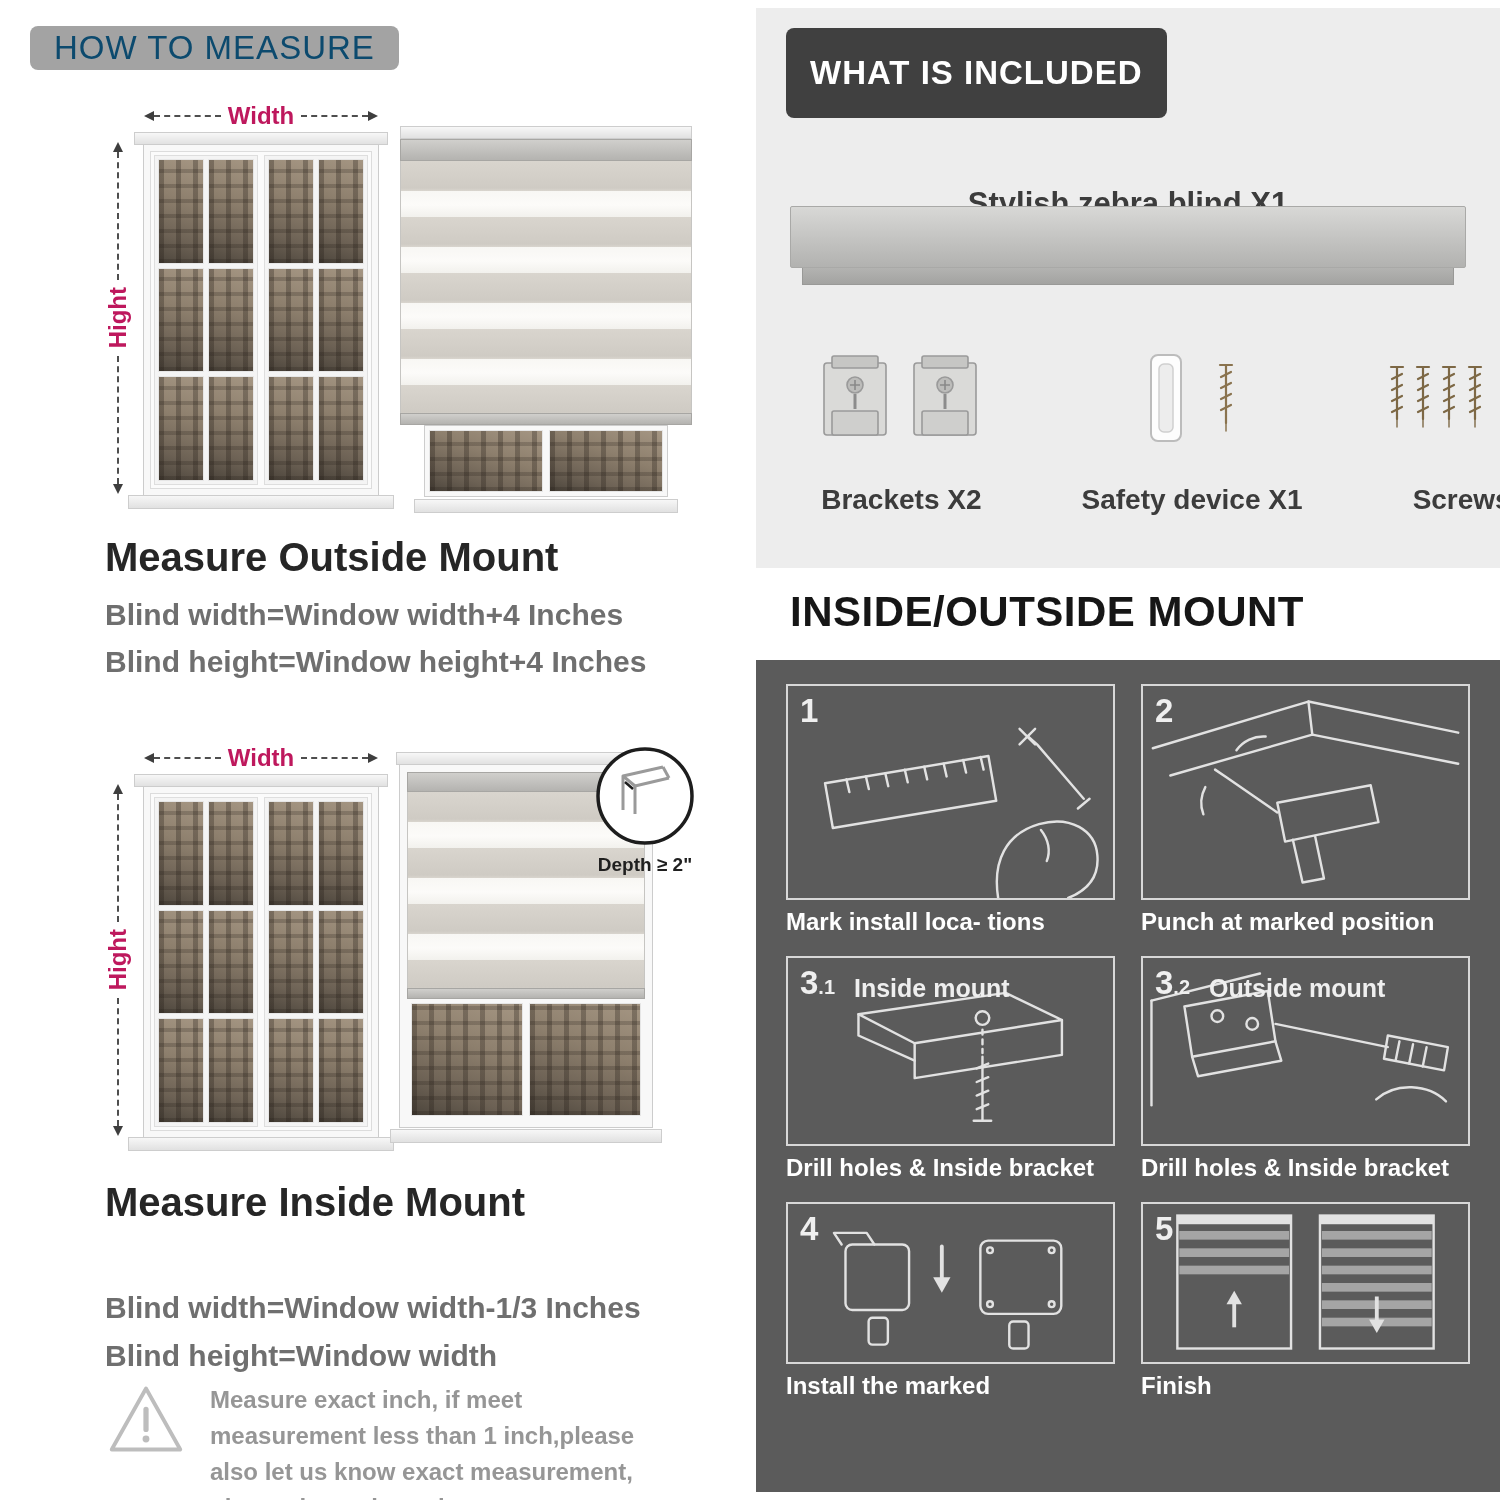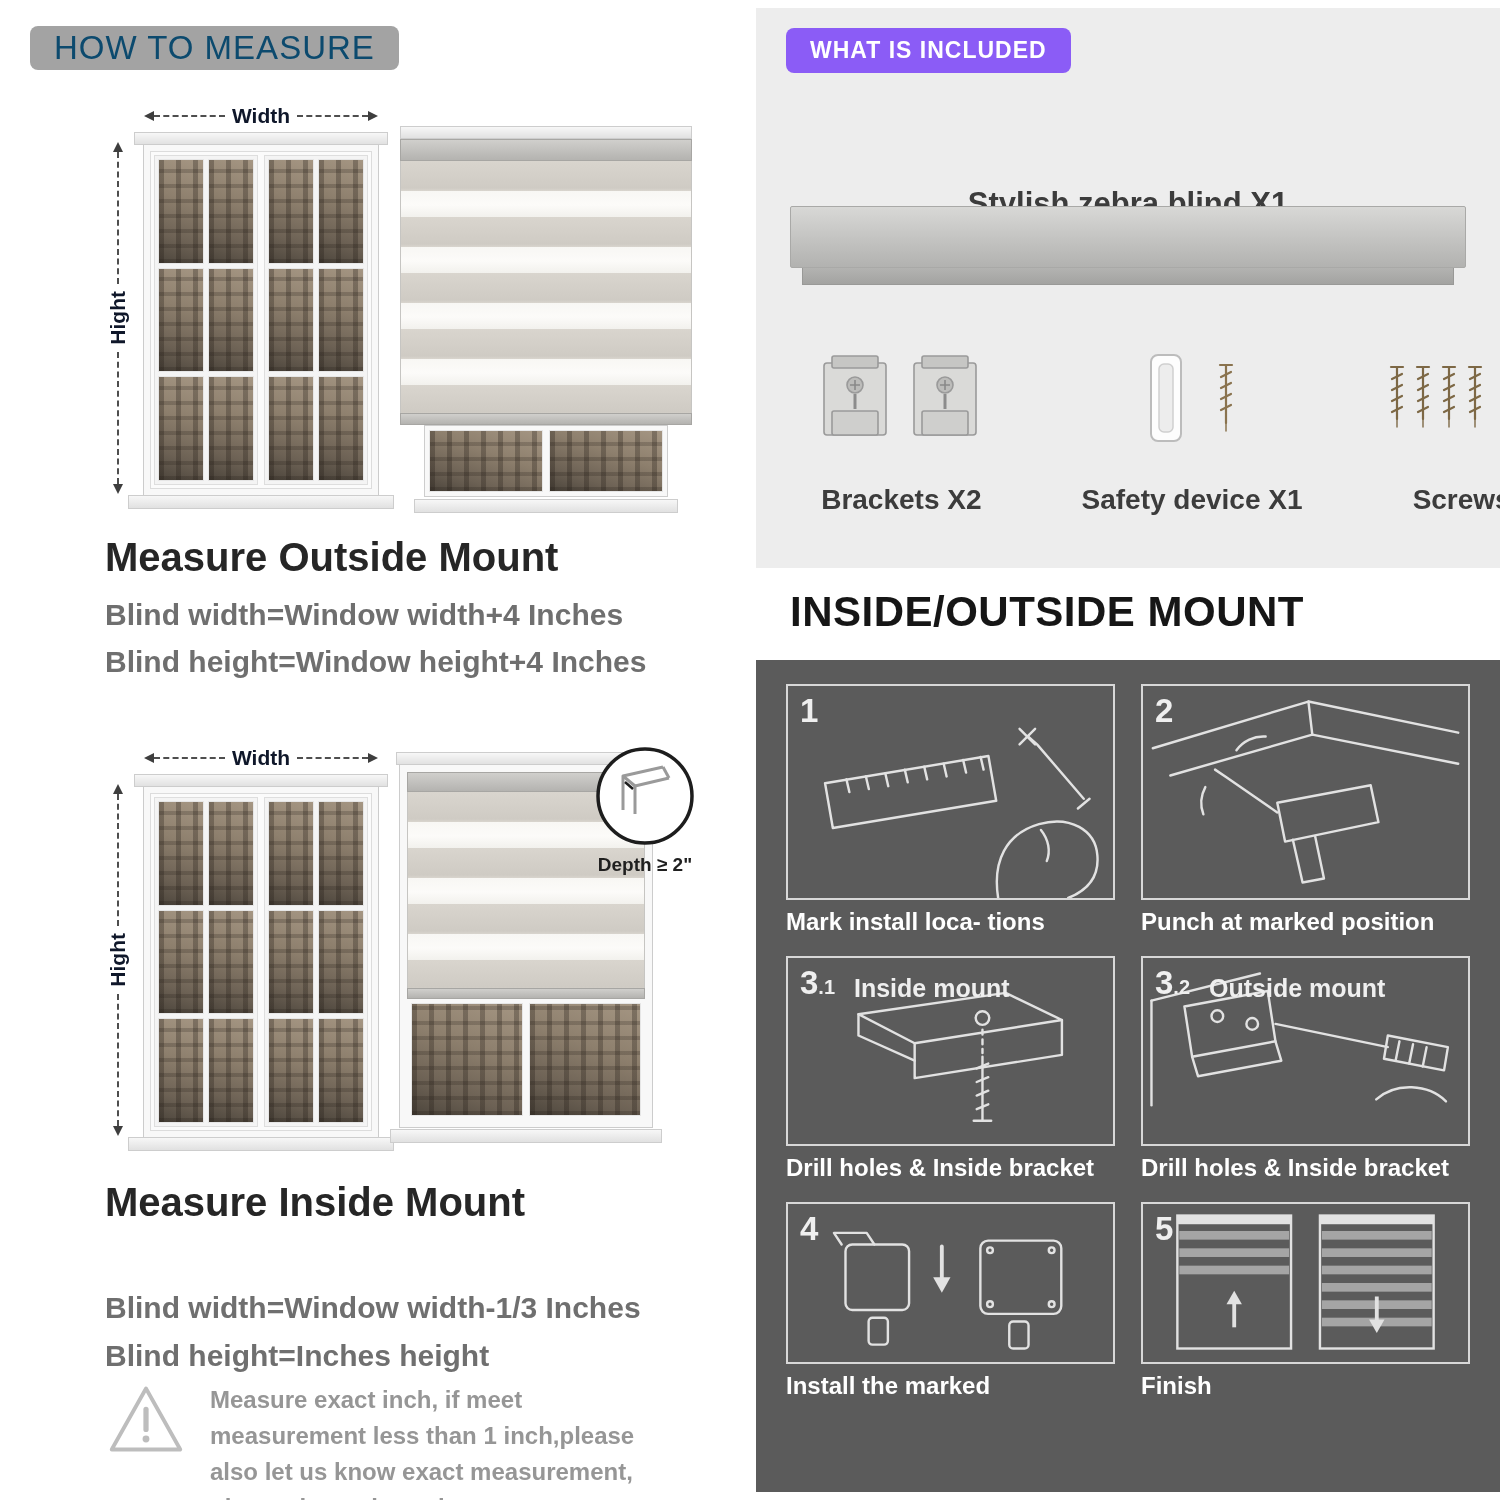--- a/index.html
+++ b/index.html
@@ -18,21 +18,21 @@
 
   .win-a { position:absolute; width:300px; height:410px; }
   .fig1 .win-a { left:30px; top:0; }
   .fig2 .win-a { left:30px; top:10px; }
 
   
   .measure-h { position:absolute; left:36px; top:0; width:234px; height:20px; display:flex; align-items:center; }
   .measure-v { position:absolute; left:0; top:36px; width:20px; height:352px; display:flex; flex-direction:column; align-items:center; }
   .m-line-h { flex:1; height:0; border-top:2px dashed #4e4e4e; }
   .m-line-v { flex:1; width:0; border-left:2px dashed #4e4e4e; }
-  .m-label { font-size:21px; font-weight:700; color:#0f172a; padding:0 7px; white-space:nowrap; }
+  .m-label { font-size:24px; font-weight:700; color:#be185d; padding:0 7px; white-space:nowrap; }
   .m-label-v { writing-mode:vertical-rl; transform:rotate(180deg); padding:7px 0; }
   .cap { width:0; height:0; flex:none; }
   .cap-l { border-top:5px solid transparent; border-bottom:5px solid transparent; border-right:10px solid #3e3e3e; }
   .cap-r { border-top:5px solid transparent; border-bottom:5px solid transparent; border-left:10px solid #3e3e3e; }
   .cap-u { border-left:5px solid transparent; border-right:5px solid transparent; border-bottom:10px solid #3e3e3e; }
   .cap-d { border-left:5px solid transparent; border-right:5px solid transparent; border-top:10px solid #3e3e3e; }
 
   
   .w-sill { position:absolute; background:linear-gradient(180deg,#f7f7f7,#e1e1e1); border:1px solid #cdcdcd; }
   .s-top    { left:26px; top:26px; width:254px; height:13px; }
@@ -89,22 +89,22 @@
   .h-line { position:absolute; left:105px; font-size:30px; font-weight:700; color:#6f6f6f; }
   .l-o1 { top:598px;text-align:right; } .l-o2 { top:645px; }
   .l-i1 { top:1243px; } .l-i2 { top:1291px; } .l-i3 { top:1339px; }
 
   .note { position:absolute; left:106px; top:1382px; width:560px; display:flex; gap:24px; align-items:flex-start; }
   .note p { width:440px; font-size:24px; font-weight:600; color:#969696; line-height:1.5; }
 
   
   .right-panel { position:absolute; left:756px; top:0; width:744px; height:1500px; background:#fff; }
   .included { position:absolute; left:0; top:8px; width:744px; height:560px; background:#ededed; }
-  .badge-light { position:absolute; left:30px; top:20px; background:#8b5cf6; color:#fff;
-                 font-weight:700; font-size:23px; letter-spacing:1px; padding:9px 24px; border-radius:8px; }
+  .badge-light { position:absolute; left:30px; top:20px; background:#404040; color:#fff;
+                 font-weight:700; font-size:33px; letter-spacing:1px; padding:26px 24px; border-radius:8px; }
   .blind-title { position:absolute; left:0; top:142px; width:100%; text-align:center;
                  font-size:31px; font-weight:700; color:#3c3c3c;margin-top:36px; }
   .headrail { position:absolute; left:34px; top:198px; width:676px; }
   .rail-main { height:62px; background:linear-gradient(180deg,#d8d8d6,#bfbfbd 65%,#b2b2b0);
                border:1px solid #a9a9a7; border-radius:2px; }
   .rail-under { height:17px; margin:0 12px; background:linear-gradient(180deg,#b3b3b1,#a3a3a1);
                 border:1px solid #999997; border-top:none; }
   .parts { position:absolute; left:0; top:332px; width:872px; display:flex; }
   .part { flex:1; display:flex; flex-direction:column; align-items:center; }
   .part-art { height:118px; display:flex; align-items:center; justify-content:center; }
@@ -249,21 +249,21 @@
             <path d="M70,23 L76,34"></path>
           </g>
           <path d="M32,38 L40,45" stroke="#1d1d1d" stroke-width="2.5" fill="none"></path>
         </svg>
         <div class="depth-label">Depth ≥ 2"</div>
       </div>
     </div>
 
     <h2 class="h-title t-in-title">Measure Inside Mount</h2>
     <p class="h-line l-i2">Blind width=Window width-1/3 Inches</p>
-    <p class="h-line l-i3">Blind height=Inches height</p>
+    <p class="h-line l-i3">Blind height=Window width</p>
 
     <div class="note">
       <svg width="80" height="74" viewBox="0 0 84 76">
         <path d="M42,6 L78,70 L6,70 Z" fill="none" stroke="#bdbdbd" stroke-width="4" stroke-linejoin="round"></path>
         <path d="M42,28 L42,49" stroke="#bdbdbd" stroke-width="5.5" stroke-linecap="round" fill="none"></path>
         <circle cx="42" cy="59" r="3.6" fill="#bdbdbd"></circle>
       </svg>
       <p>Measure exact inch, if meet measurement less than 1 inch,please also let us know exact measurement, please do not leave it</p>
     </div>
   </section>

